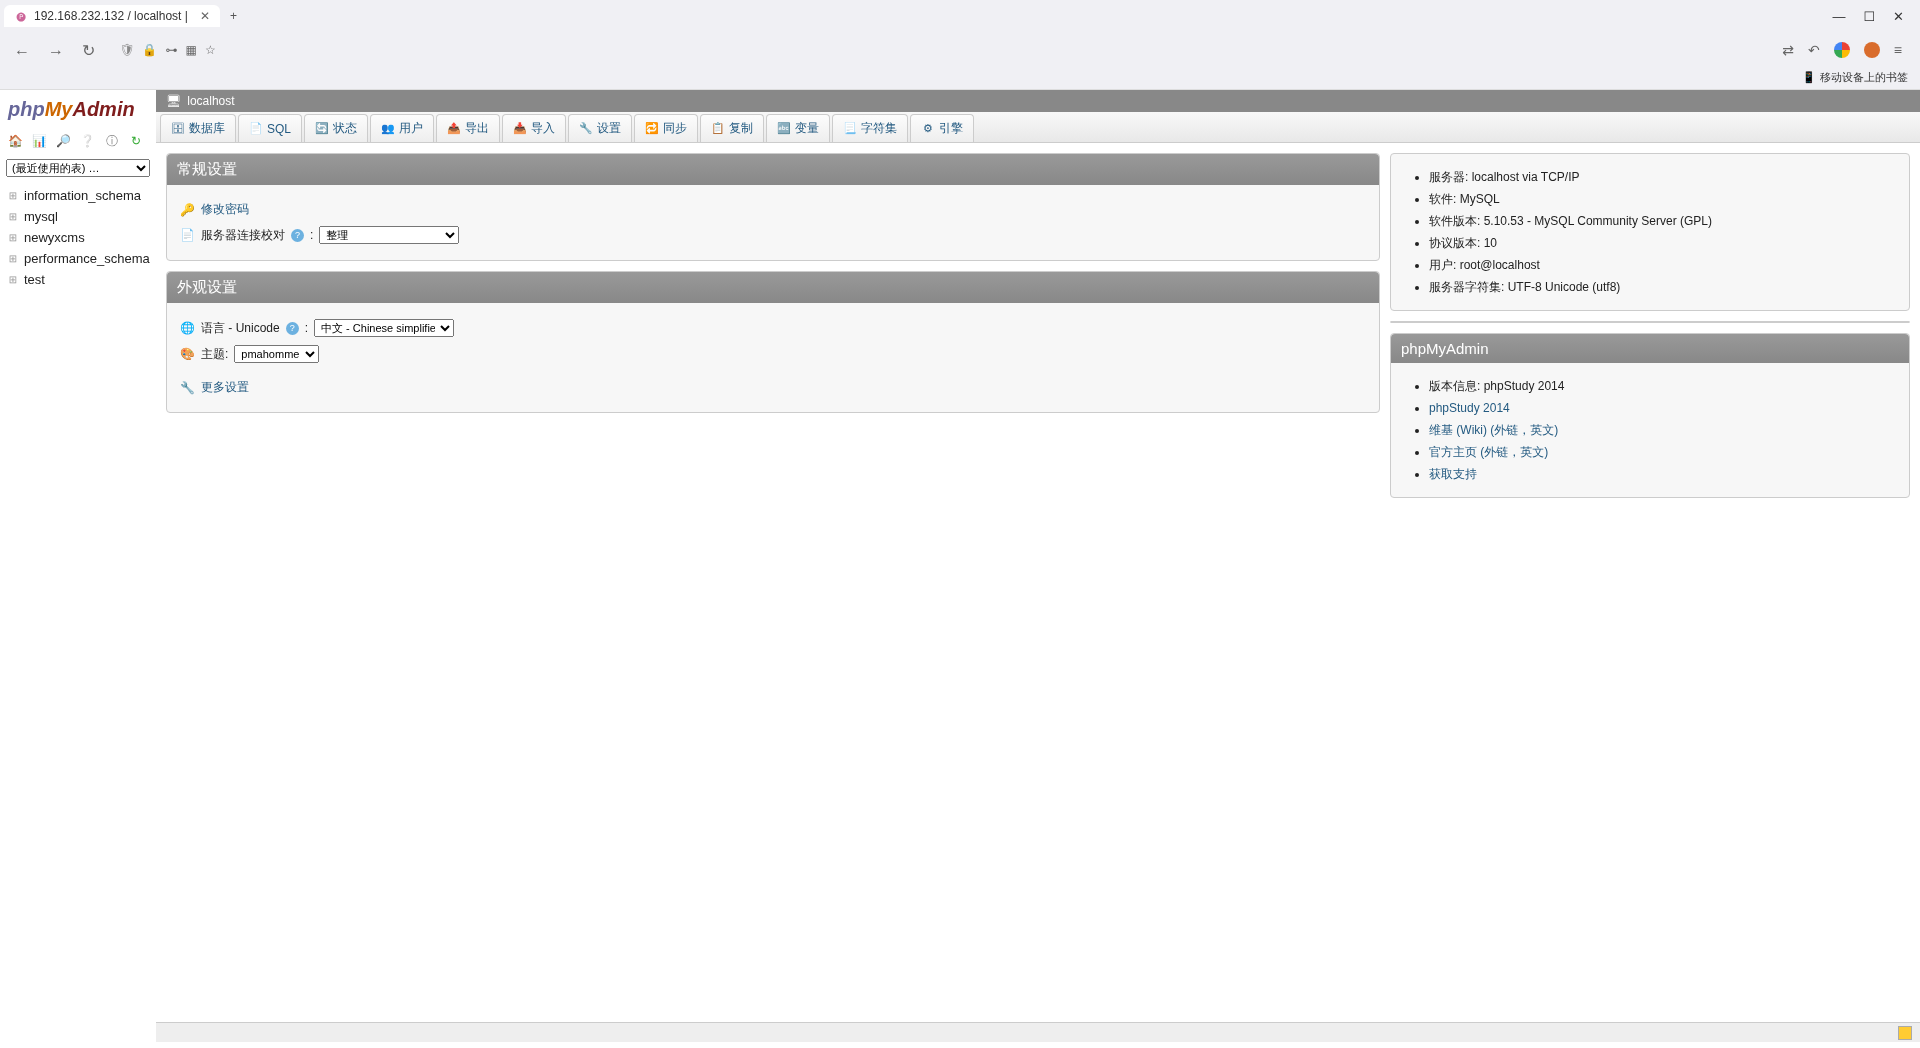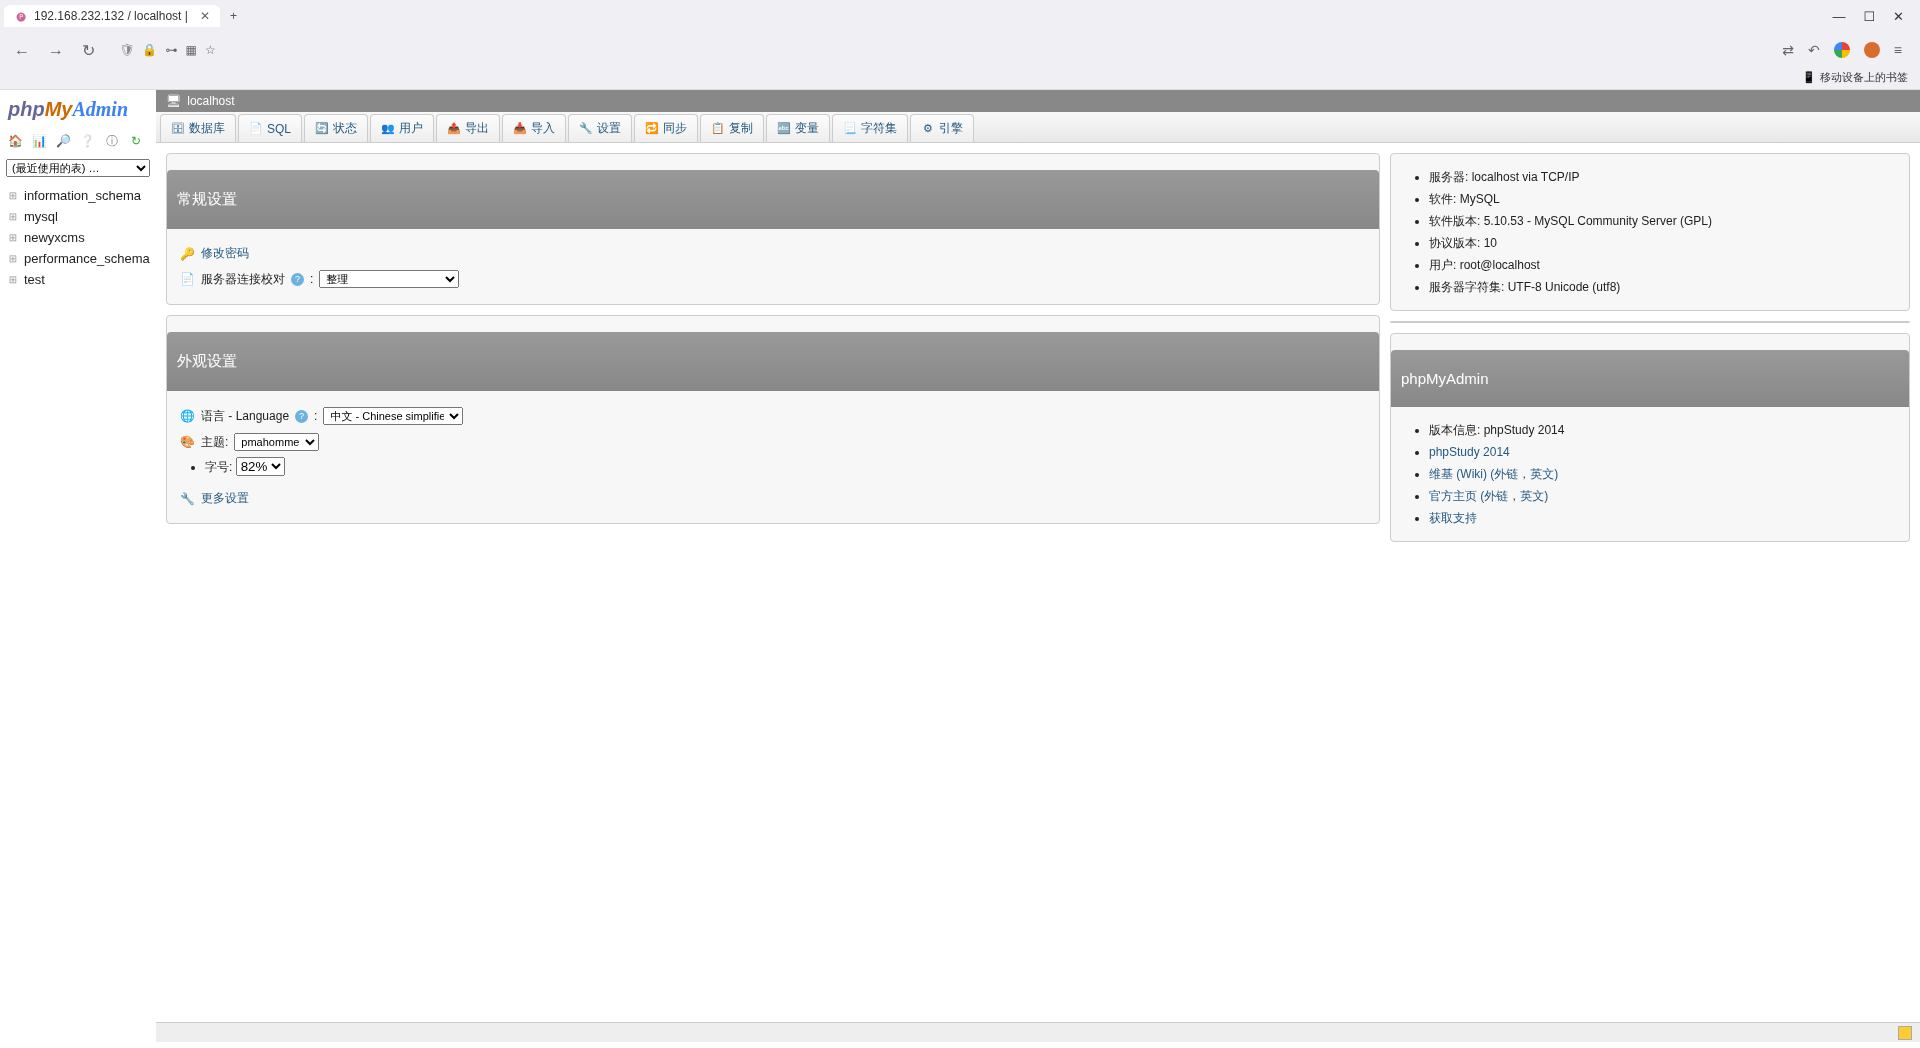--- a/index.html
+++ b/index.html
@@ -28,40 +28,40 @@
 
 .bookmarks-bar { display: flex; justify-content: flex-end; padding: 2px 12px 4px; font-size: 11px; color: #333; }
 .bookmarks-bar span { display: flex; align-items: center; gap: 4px; cursor: pointer; }
 
 
 .pma-container { display: flex; height: calc(100vh - 96px); }
 .pma-sidebar { width: 156px; background: #fff; padding: 4px 6px; overflow: auto; }
 .pma-logo { font-size: 20px; font-weight: bold; font-style: italic; padding: 4px 2px 8px; }
 .pma-logo .php { color: #666699; }
 .pma-logo .my { color: #cc6600; }
-.pma-logo .admin { color: #3b82f6; font-family: Liberation Serif, serif; }
+.pma-logo .admin { color: #7f1d1d; }
 .pma-sidebar-icons { display: flex; gap: 8px; padding: 4px 2px 10px; }
 .pma-sidebar-icons span { width: 16px; height: 16px; display: inline-flex; align-items: center; justify-content: center; font-size: 12px; cursor: pointer; }
 .recent-select { width: 100%; font-size: 11px; padding: 1px; margin-bottom: 8px; }
 .db-list { list-style: none; }
 .db-item { display: flex; align-items: center; padding: 3px 0; gap: 4px; cursor: pointer; font-size: 13px; color: #222; }
 .db-item .db-icon { width: 14px; height: 14px; display: inline-flex; align-items: center; justify-content: center; font-size: 10px; color: #999; }
 
 .pma-main { flex: 1; background: #fff; display: flex; flex-direction: column; overflow: auto; }
 .breadcrumb-bar { background: #888; color: #fff; padding: 4px 10px; font-size: 12px; display: flex; align-items: center; gap: 6px; }
 .tabs-bar { background: linear-gradient(#f8f8f8, #e8e8e8); border-bottom: 1px solid #ccc; display: flex; padding: 2px 4px 0; }
 .tab-item { display: flex; align-items: center; gap: 4px; padding: 5px 10px; border: 1px solid #ccc; border-bottom: none; background: linear-gradient(#fcfcfc,#eee); margin-right: 2px; cursor: pointer; font-size: 12px; color: #235a81; border-radius: 4px 4px 0 0; }
 .tab-item .tab-icon { width: 14px; height: 14px; display: inline-flex; align-items: center; justify-content: center; font-size: 11px; }
 
 .content-area { display: flex; padding: 10px; gap: 10px; align-items: flex-start; }
 .col-left { flex: 1; display: flex; flex-direction: column; gap: 10px; }
 .col-right { width: 520px; display: flex; flex-direction: column; gap: 10px; }
 
 .panel { border: 1px solid #ccc; border-radius: 4px; background: #f7f7f7; }
-.panel-header { background: linear-gradient(#999,#888); color: #fff; padding: 20px 10px; font-size: 15px; border-radius: 4px 4px 0 0; margin-top: 16px; }
+.panel-header { background: linear-gradient(#999,#888); color: #fff; padding: 6px 10px; font-size: 15px; border-radius: 4px 4px 0 0; }
 .panel-body { padding: 12px 14px; font-size: 12px; color: #222; }
 .panel-body ul { list-style: disc; padding-left: 24px; }
 .panel-body li { padding: 2px 0; line-height: 1.5; }
 .panel-body a { color: #235a81; text-decoration: none; }
 .setting-row { display: flex; align-items: center; gap: 6px; padding: 4px 0; }
 .setting-row .s-icon { width: 14px; display: inline-flex; align-items: center; justify-content: center; }
 .setting-row select { font-size: 11px; padding: 1px 2px; }
 .help-icon { display: inline-flex; width: 13px; height: 13px; border-radius: 50%; background: #6cb1e0; color: #fff; font-size: 9px; align-items: center; justify-content: center; }
 
 .footer-bar { margin-top: auto; border-top: 1px solid #ccc; background: #eee; height: 20px; display: flex; justify-content: flex-end; align-items: center; padding: 0 8px; }
@@ -218,34 +218,29 @@
               <select style="width:140px"><option>整理</option></select>
             </div>
           </div>
         </div>
 
         <div class="panel">
           <div class="panel-header">外观设置</div>
           <div class="panel-body">
             <div class="setting-row">
               <span class="s-icon">🌐</span>
-              <span><span>语言 - Language</span></span>
+              <span><span>语言 - Unicode</span></span>
               <span class="help-icon">?</span> :
               <select style="width:140px"><option>中文 - Chinese simplified</option></select>
             </div>
             <div class="setting-row">
               <span class="s-icon">🎨</span>
               <span>主题:</span>
               <select><option>pmahomme</option></select>
             </div>
-            <ul style="list-style:disc;padding-left:24px">
-              <li><span>字号:</span>
-                <select><option>82%</option></select>
-              </li>
-            </ul>
             <div class="setting-row" style="margin-top:8px">
               <span class="s-icon">🔧</span>
               <a href="#">更多设置</a>
             </div>
           </div>
         </div>
       </div>
 
       <div class="col-right">
         <div class="panel">

